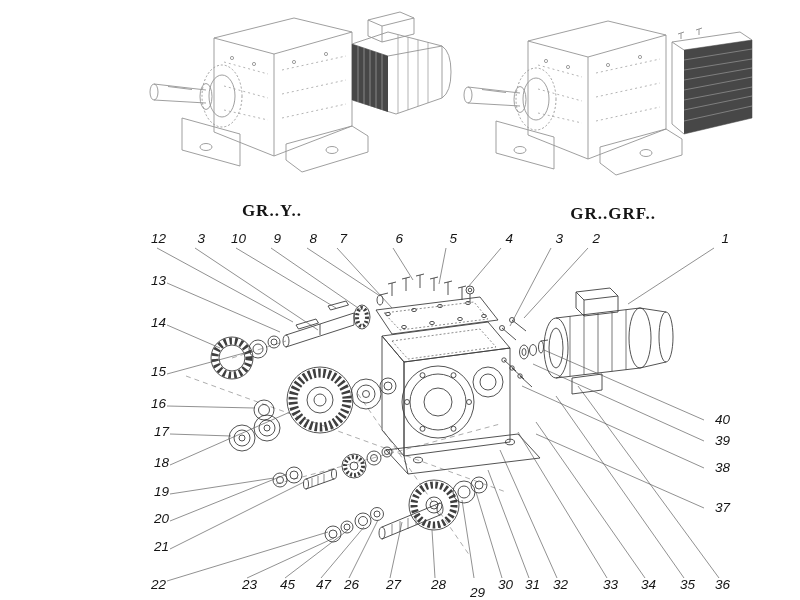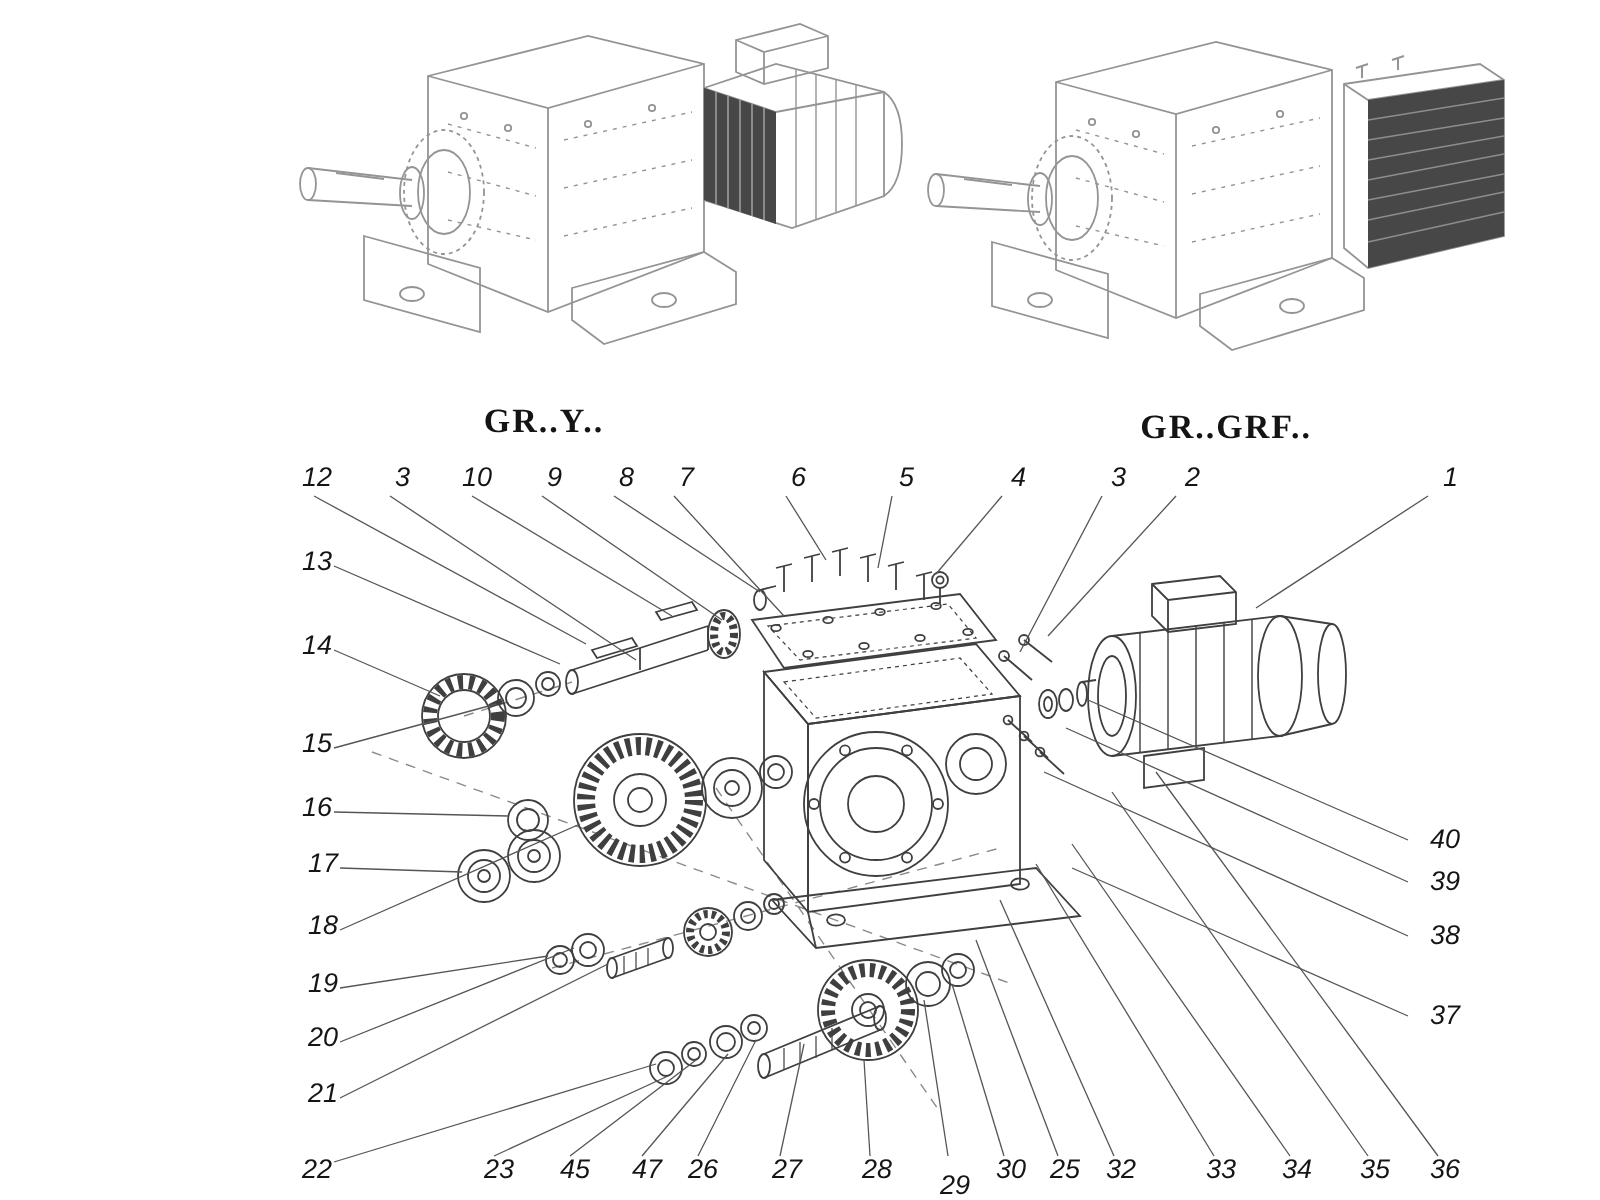--- a/index.html
+++ b/index.html
@@ -323,21 +323,21 @@
   <span class="callout" style="left:117px;top:576px">22</span>
 
   <span class="callout" style="left:208px;top:576px">23</span>
   <span class="callout" style="left:246px;top:576px">45</span>
   <span class="callout" style="left:282px;top:576px">47</span>
   <span class="callout" style="left:310px;top:576px">26</span>
   <span class="callout" style="left:352px;top:576px">27</span>
   <span class="callout" style="left:397px;top:576px">28</span>
   <span class="callout" style="left:436px;top:584px">29</span>
   <span class="callout" style="left:464px;top:576px">30</span>
-  <span class="callout" style="left:491px;top:576px">25</span>
+  <span class="callout" style="left:491px;top:576px">31</span>
   <span class="callout" style="left:519px;top:576px">32</span>
   <span class="callout" style="left:569px;top:576px">33</span>
   <span class="callout" style="left:607px;top:576px">34</span>
   <span class="callout" style="left:646px;top:576px">35</span>
   <span class="callout" style="left:681px;top:576px">36</span>
 
   <span class="callout" style="left:681px;top:411px">40</span>
   <span class="callout" style="left:681px;top:432px">39</span>
   <span class="callout" style="left:681px;top:459px">38</span>
   <span class="callout" style="left:681px;top:499px">37</span>

